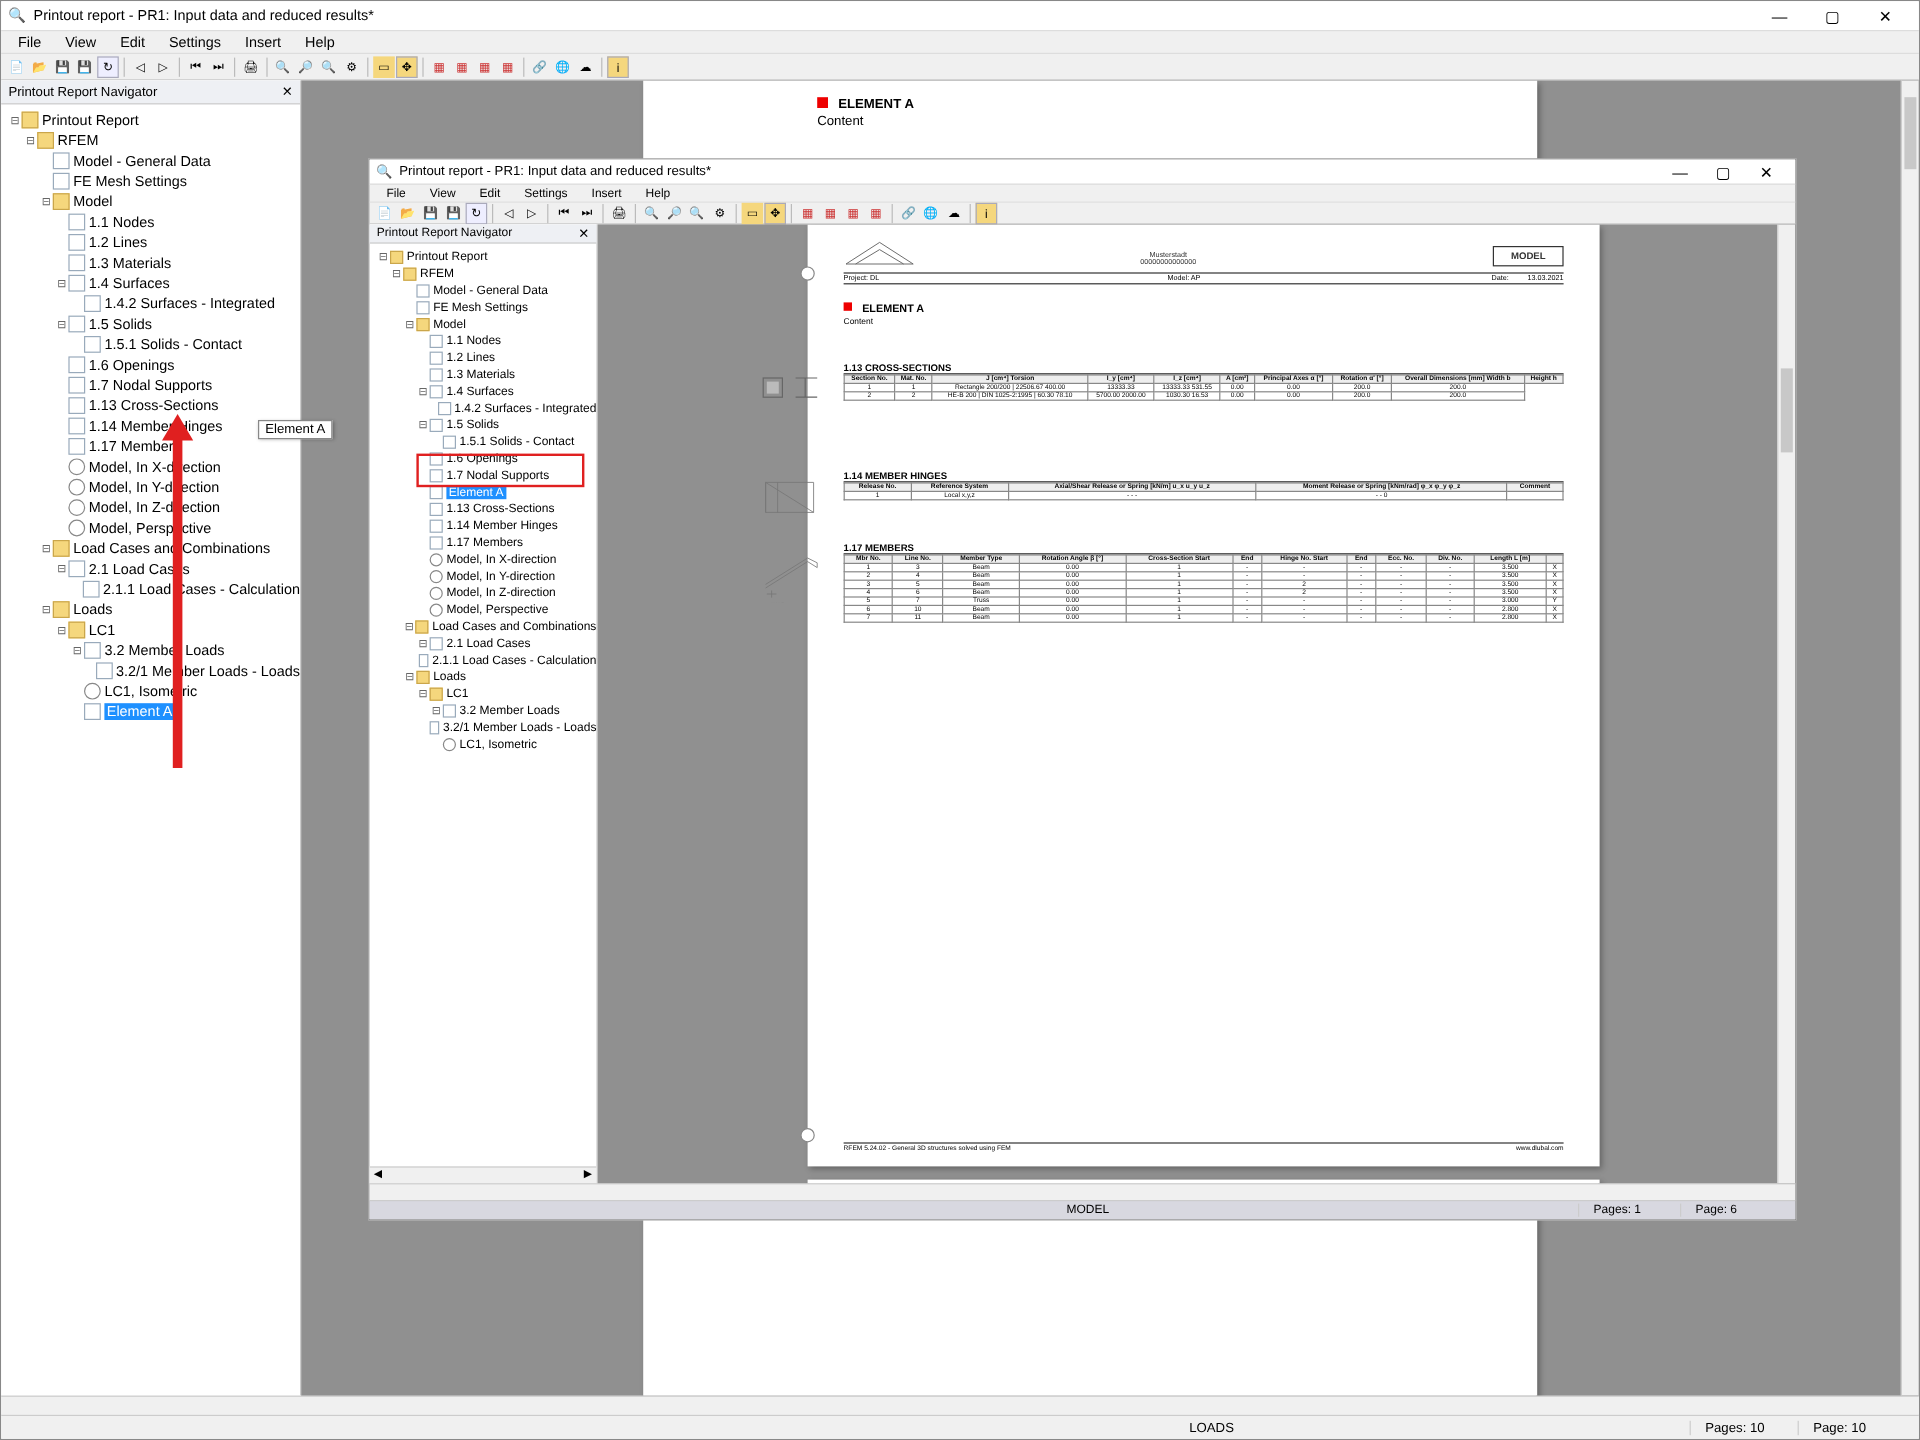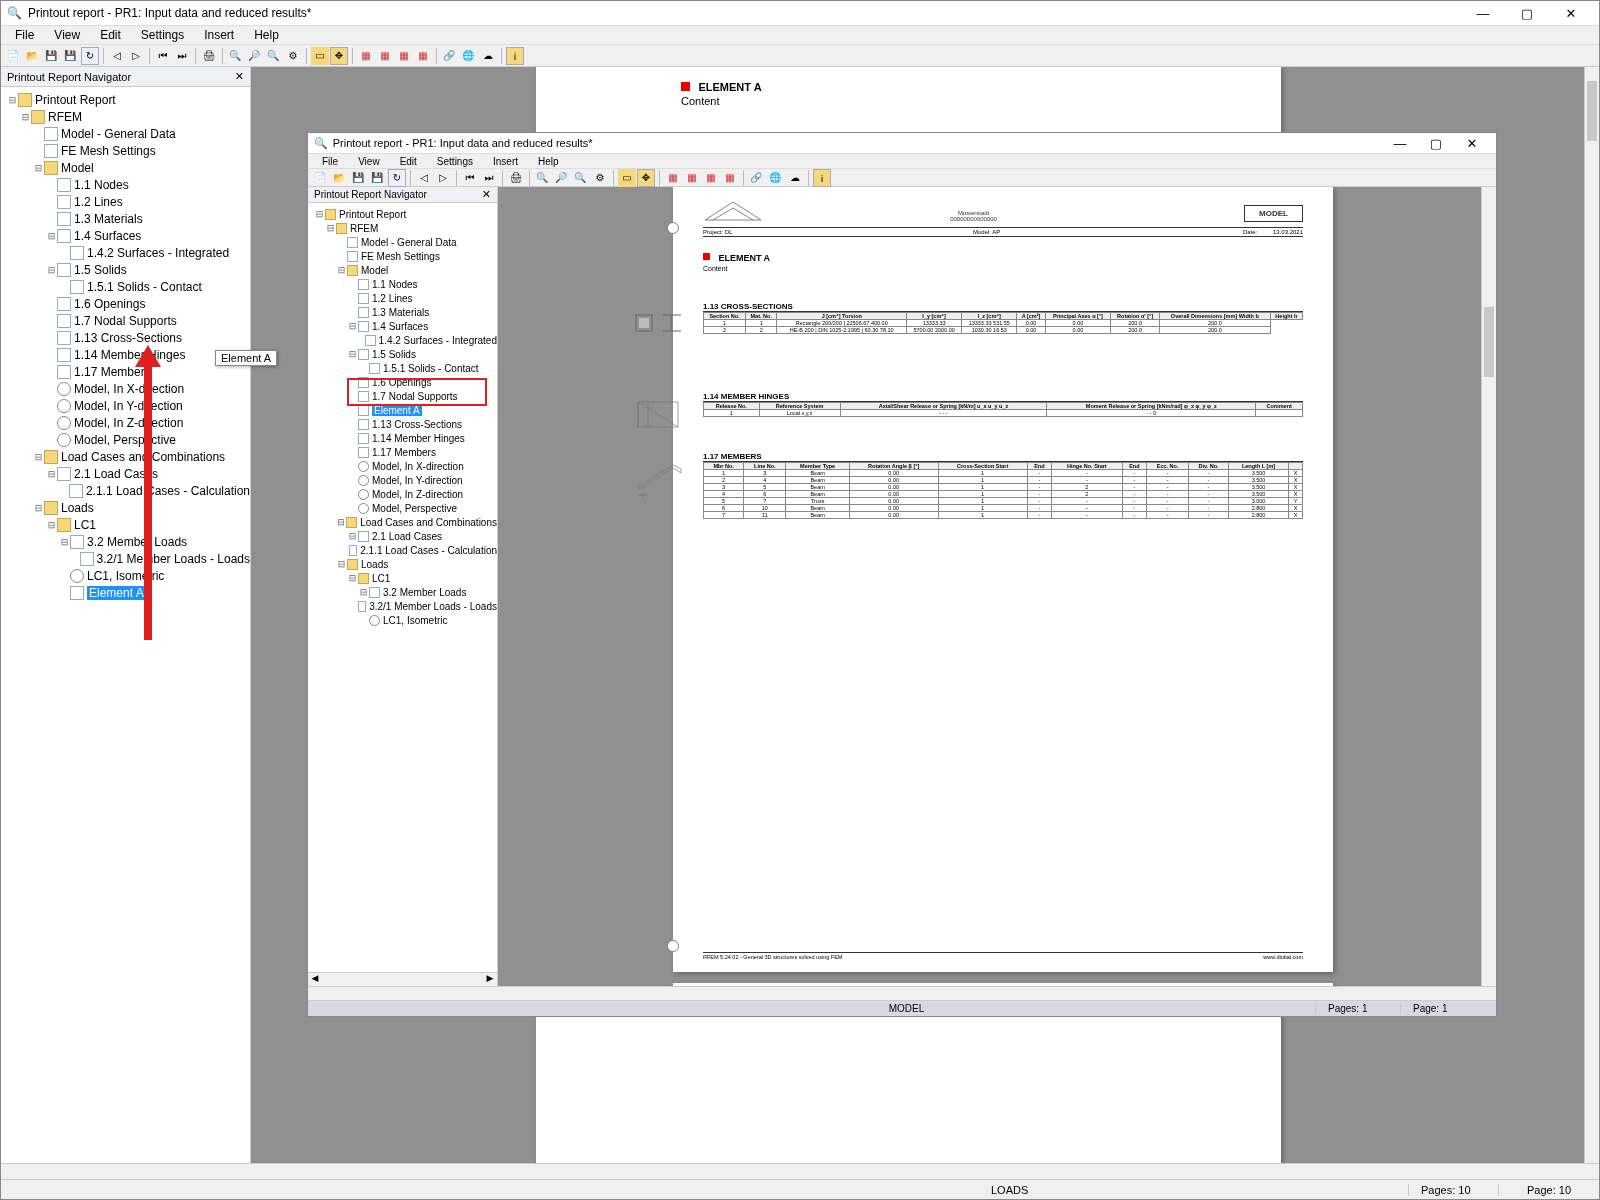--- a/index.html
+++ b/index.html
@@ -316,21 +316,21 @@
           <div style="font-size:11px;">Content</div>
         </div>
       </div>
     </div>
   </div>
   <div class="hscroll"></div>
   <div class="statusbar">
     <div style="flex:1"></div>
     <div class="cell" style="width:430px;text-align:left;">LOADS</div>
     <div class="cell" style="width:90px;">Pages:  10</div>
-    <div class="cell" style="width:100px;border-right:none;text-align:center;">Page:  10</div>
+    <div class="cell" style="width:100px;border-right:none;">Page:  10</div>
   </div>
 </div>
 
 <div class="tooltip" style="left:215px; top:350px;">Element A</div>
 
 <div class="arrow" style="left:135px; top:345px;">
   <div class="head"></div>
   <div class="shaft" style="left:9px; top:20px; width:8px; height:275px;"></div>
 </div>
 
@@ -834,17 +834,17 @@
         
         
       </div>
     </div>
   </div>
   <div style="height:14px;background:#f0f0f0;border-top:1px solid #ccc;"></div>
   <div class="statusbar" style="height:16px;font-size:10px;background:#d8d8e0;">
     <div style="width:190px;"></div>
     <div class="cell" style="flex:1;text-align:center;">MODEL</div>
     <div class="cell" style="width:85px;">Pages:  1</div>
-    <div class="cell" style="width:95px;border-right:none;">Page:  1</div>
+    <div class="cell" style="width:95px;border-right:none;">Page:  6</div>
   </div>
 </div>
 
 <div class="hlbox" style="left:347px; top:378px; width:140px; height:28px;"></div>
 
 </body></html>

